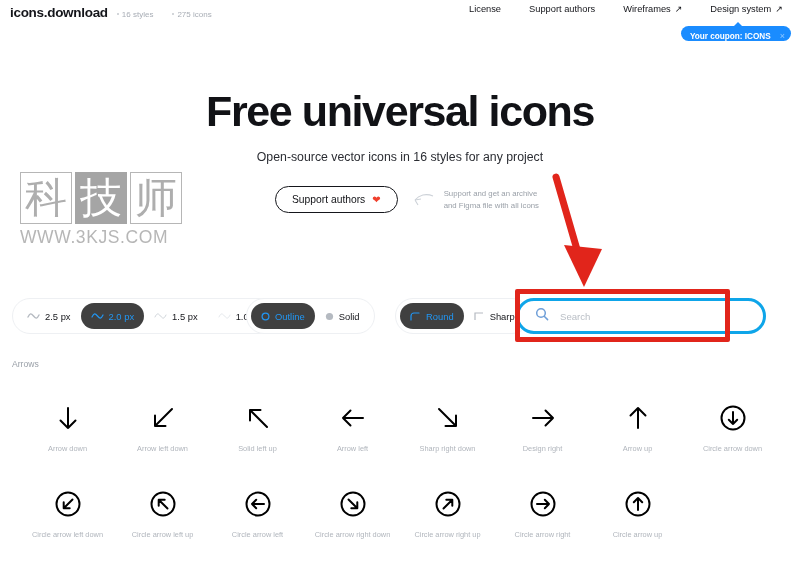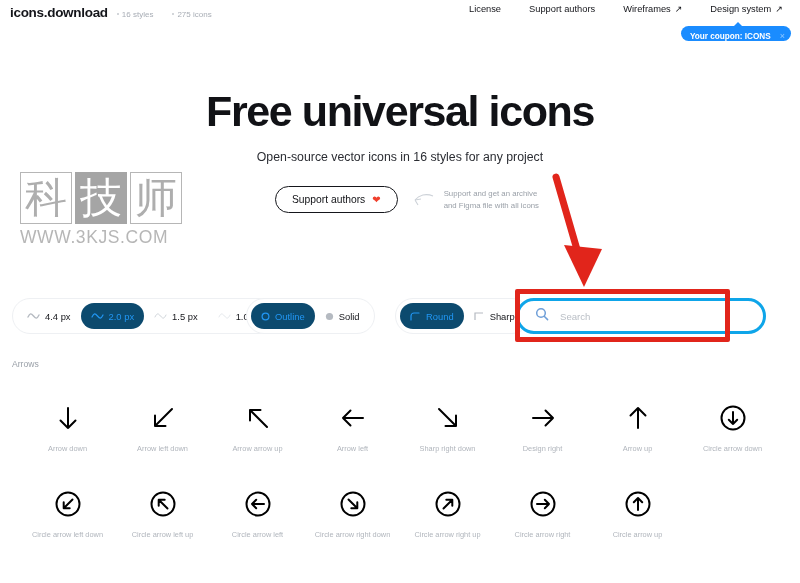--- a/index.html
+++ b/index.html
@@ -117,21 +117,21 @@
     position: absolute; top: 0; height: 36px;
     border: 1px solid #eef0f3; border-radius: 18px;
     background: #fff; display: flex; align-items: center;
     padding: 0 4px;
   }
   .pill {
     display: flex; align-items: center; gap: 5px;
     height: 26px; padding: 0 10px; border-radius: 13px;
     font-size: 9.4px; color: #15161b; cursor: pointer; white-space: nowrap;
   }
-  .pill.active { background: #0c4a6e; color: #2196f3; }
+  .pill.active { background: #404040; color: #2196f3; }
   .pill .glyph { display:flex; align-items:center; }
 
   .group-stroke { left: 12px; }
   .group-fill  { left: 246px; }
   .group-corner{ left: 395px; }
 
   .search-wrap {
     position: absolute; top: 0; left: 516px; width: 250px; height: 36px;
     border: 3px solid #0ea5e9; border-radius: 18px; background: #fff;
     display: flex; align-items: center; padding-left: 16px; gap: 9px;
@@ -241,21 +241,21 @@
 
   <div class="filters">
 
     <div class="pill-group group-stroke">
       <div class="pill">
         <span class="glyph">
           <svg width="13" height="8" viewBox="0 0 13 8">
               <path d="M1 5 C3 1, 4 1, 6.5 4 C9 7, 10 7, 12 3" stroke="#b5bac1" stroke-width="1.4" fill="none" stroke-linecap="round"></path>
             </svg>
         </span>
-        <span>4.4 px</span>
+        <span>2.5 px</span>
       </div>
       <div class="pill active">
         <span class="glyph">
           <svg width="13" height="8" viewBox="0 0 13 8">
               <path d="M1 5 C3 1, 4 1, 6.5 4 C9 7, 10 7, 12 3" stroke="#2196f3" stroke-width="1.2" fill="none" stroke-linecap="round"></path>
             </svg>
         </span>
         <span>2.0 px</span>
       </div>
       <div class="pill">
@@ -352,21 +352,21 @@
       </span>
       <span class="lbl">Arrow left down</span>
     </div>
 
     <div class="cell">
       <span class="ico">
         <svg width="30" height="30" viewBox="0 0 30 30">
             <path d="M24 24 L7 7 M17.5 7 L7 7 L7 17.5" stroke="#000" stroke-width="2" fill="none" stroke-linecap="round" stroke-linejoin="round"></path>
           </svg>
       </span>
-      <span class="lbl">Arrow arrow up</span>
+      <span class="lbl">Solid left up</span>
     </div>
 
     <div class="cell">
       <span class="ico">
         <svg width="30" height="30" viewBox="0 0 30 30">
             <path d="M25 15 L5 15 M12.5 7.5 L5 15 L12.5 22.5" stroke="#000" stroke-width="2" fill="none" stroke-linecap="round" stroke-linejoin="round"></path>
           </svg>
       </span>
       <span class="lbl">Arrow left</span>
     </div>

